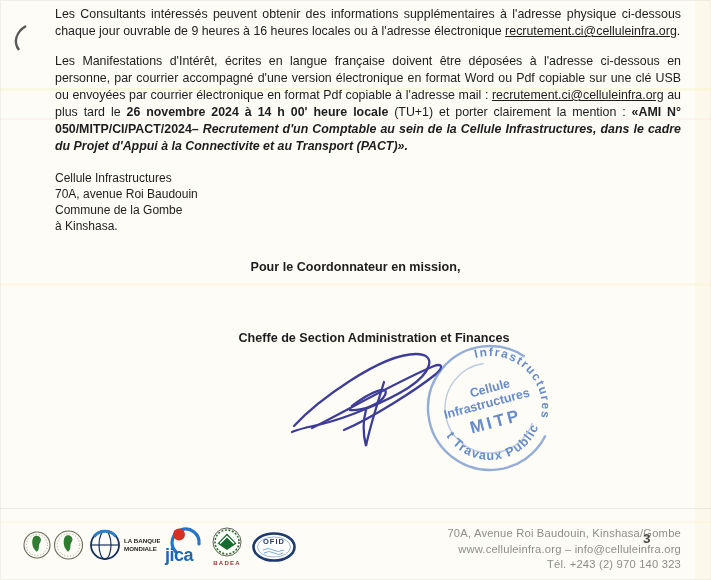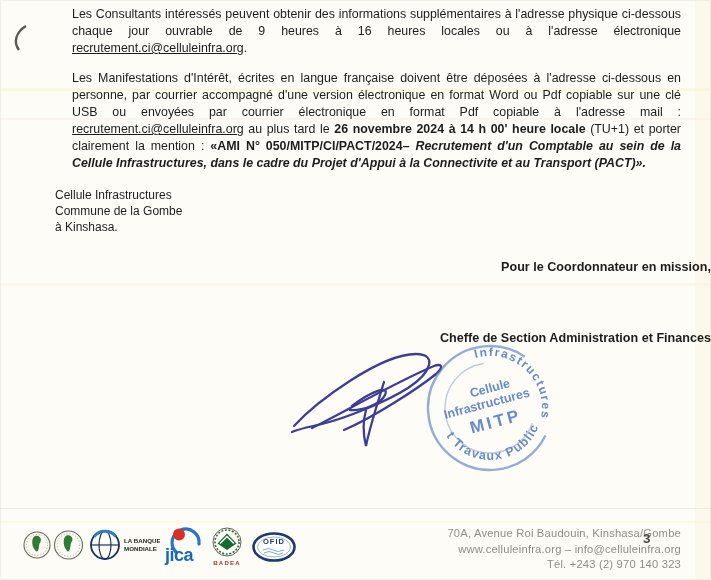--- a/index.html
+++ b/index.html
@@ -3,26 +3,26 @@
 <meta charset="utf-8">
 <style>
   html,body{margin:0;padding:0;background:#ffffff;}
   .page{
     position:relative;width:711px;height:580px;overflow:hidden;
     background:#fdfcf7;
     font-family:"Liberation Sans",sans-serif;color:#1d1d1d;
     box-shadow:inset 0 0 0 1px rgba(0,0,0,0.05);
   }
   .content{position:absolute;left:55px;right:30px;top:6px;}
-  .para{margin:0 0 13px 17px;font-size:12.4px;line-height:17px;text-align:justify;}
+  .para{margin:0 0 13px 0;font-size:12.4px;line-height:17px;text-align:justify;}
   .b{font-weight:bold;}
   .bi{font-weight:bold;font-style:italic;}
   .u{text-decoration:underline;}
   .address{font-size:12px;line-height:16px;margin-top:15px;}
-  .center-line{position:absolute;left:0;right:0;text-align:right;font-weight:bold;font-size:12.6px;}
+  .center-line{position:absolute;left:0;right:0;text-align:center;font-weight:bold;font-size:12.6px;}
   .signoff-intro{top:260px;}
   .signoff-name{top:296px;}
   .signoff-title{top:331px;padding-left:37px;}
   .sig-svg{position:absolute;left:288px;top:340px;}
   .stamp-svg{position:absolute;left:405px;top:333px;}
   .stamp-text{font-family:"Liberation Sans",sans-serif;font-weight:bold;}
   .footer-text{
     position:absolute;right:30px;top:511px;text-align:right;
     font-size:11.2px;line-height:15.6px;color:#8e8e84;letter-spacing:0.2px;margin-top:15px;
   }
@@ -51,20 +51,21 @@
   </svg>
 
   <div class="content">
 
     <p class="para"><span>Les Consultants intéressés peuvent obtenir des informations supplémentaires à l'adresse physique ci-dessous chaque jour ouvrable de 9 heures à 16 heures locales ou à l'adresse électronique </span><span class="u">recrutement.ci@celluleinfra.org</span><span>.</span></p>
 
     <p class="para"><span>Les Manifestations d'Intérêt, écrites en langue française doivent être déposées à l'adresse ci-dessous en personne, par courrier accompagné d'une version électronique en format Word ou Pdf copiable sur une clé USB ou envoyées par courrier électronique en format Pdf copiable à l'adresse mail : </span><span class="u">recrutement.ci@celluleinfra.org</span><span> au plus tard le </span><span class="b">26 novembre 2024 à 14 h 00' heure locale </span><span>(TU+1) et porter clairement la mention : </span><span class="b">«AMI N° 050/MITP/CI/PACT/2024– </span><span class="bi">Recrutement d'un Comptable au sein de la Cellule Infrastructures, dans le cadre du Projet d'Appui à la Connectivite et au Transport (PACT)».</span></p>
 
     <div class="address">
       <div>Cellule Infrastructures</div>
+      <div>70A, avenue Roi Baudouin</div>
       <div>Commune de la Gombe</div>
       <div>à Kinshasa.</div>
     </div>
   </div>
 
   <div class="center-line signoff-intro">Pour le Coordonnateur en mission,</div>
   <div class="center-line signoff-title">Cheffe de Section Administration et Finances</div>
 
   <svg class="sig-svg" width="180" height="112" viewBox="0 0 180 112">
     <g stroke="#2d2d91" stroke-width="2.3" fill="none" stroke-linecap="round" opacity="0.92">

